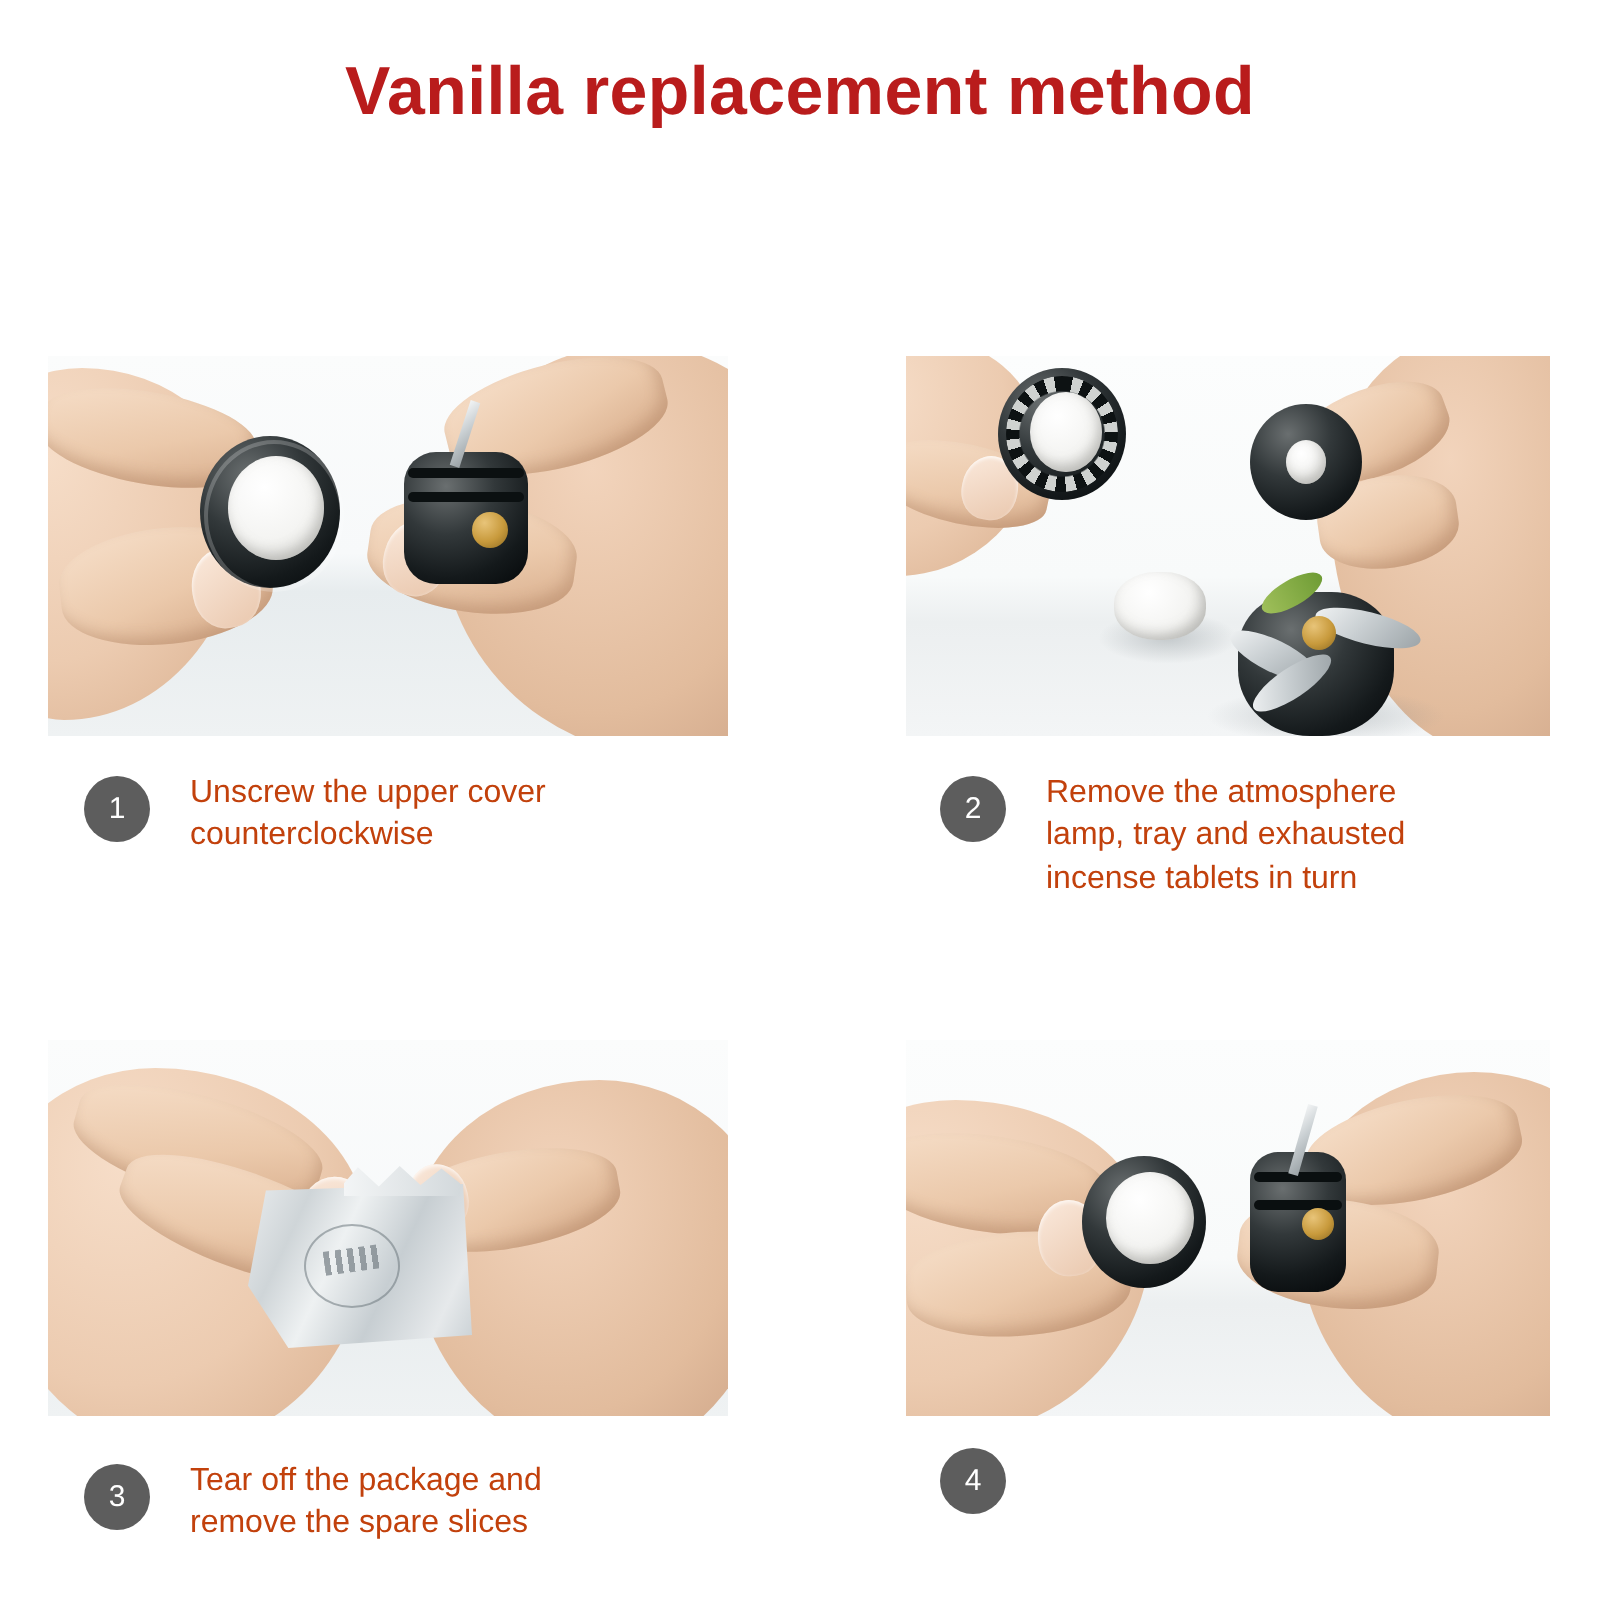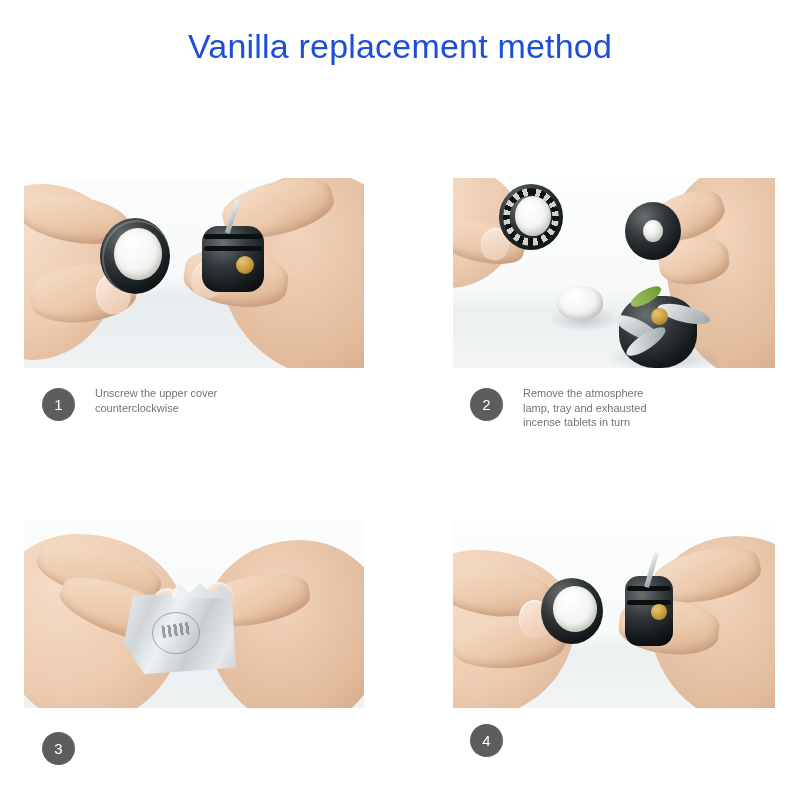--- a/index.html
+++ b/index.html
@@ -10,23 +10,23 @@
     overflow:hidden;
     position:relative;
   }
   .page{position:absolute;inset:0;}
 
   
   .title{
     position:absolute;left:0;right:0;top:28px;
     text-align:center;
     font-size:34px;
-    font-weight:400;
+    font-weight:700;
     letter-spacing:.2px;
-    color:#1d4ed8;
+    color:#b91c1c;
     line-height:1.1;
   }
   .subtitle{
     position:absolute;left:88px;width:624px;top:88px;
     text-align:center;
     font-size:15.5px;
     color:#4e4e4e;
     line-height:1.45;
   }
 
@@ -50,22 +50,22 @@
     flex:0 0 auto;
     width:33px;height:33px;border-radius:50%;
     background:#5d5d5d;
     color:#ffffff;
     font-size:15px;
     display:flex;align-items:center;justify-content:center;
     margin-top:2px;
   }
   .captext{
     margin-left:20px;
-    font-size:11px;
-    color:#737373;
+    font-size:16px;
+    color:#c2410c;
     line-height:1.33;
     white-space:pre-line;
   }
 
   
   .bg-table{position:absolute;inset:0;
     background:linear-gradient(#fbfcfc 0%,#f7f9fa 52%,#e7ecee 62%,#eff2f3 100%);}
   .bg-table2{position:absolute;inset:0;
     background:linear-gradient(#fcfdfd 0%,#f8fafa 58%,#eceff0 70%,#f3f5f6 100%);}
 
@@ -220,19 +220,21 @@
 
   <div class="cap c2">
     <div class="badge">2</div>
     <div class="captext">Remove the atmosphere
 lamp, tray and exhausted
 incense tablets in turn</div>
   </div>
 
   <div class="cap c3">
     <div class="badge">3</div>
+    <div class="captext">Tear off the package and
+remove the spare slices</div>
   </div>
 
   <div class="cap c4">
     <div class="badge">4</div>
   </div>
 
 </div>
 
 </body></html>

